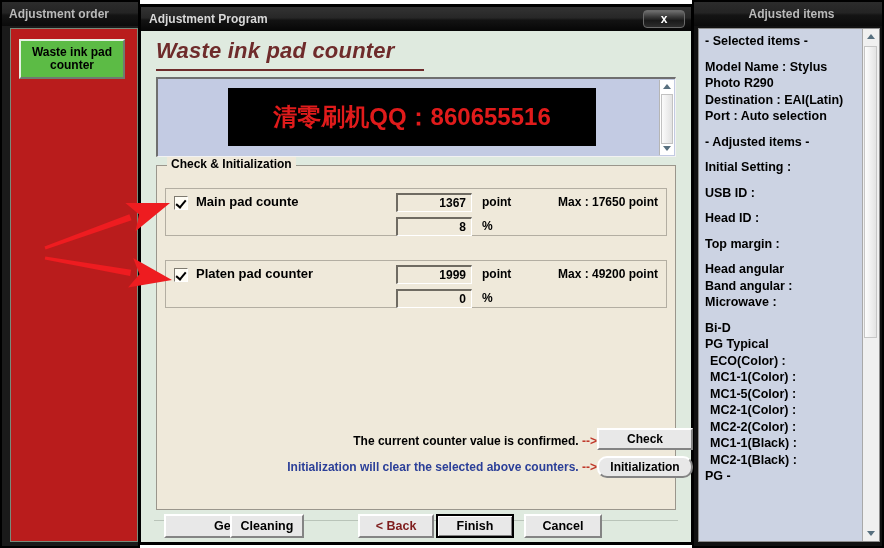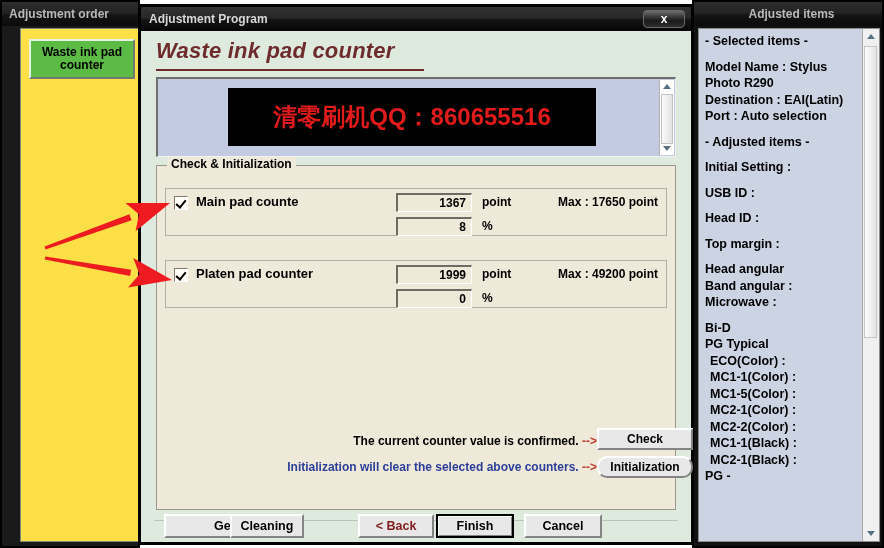--- a/index.html
+++ b/index.html
@@ -40,23 +40,23 @@
     font-weight: bold;
     font-size: 12px;
     padding-left: 7px;
     box-sizing: border-box;
     background: linear-gradient(to bottom,#2c2c2c 0%,#242424 45%,#141414 55%,#0b0b0b 100%);
     white-space: nowrap;
     overflow: hidden;
   }
   .lp-body {
     position: absolute;
-    left: 18px; top: 26px;
+    left: 8px; top: 26px;
     width: 128px; height: 514px;
-    background: #fde047;
+    background: #b91c1c;
     border: 1px solid #7a8a7a;
     box-sizing: border-box;
   }
   .wipc-btn {
     position: absolute;
     left: 8px; top: 10px;
     width: 106px; height: 40px;
     background: #5cbb45;
     border-top: 2px solid #e6f2e3;
     border-left: 2px solid #e6f2e3;

